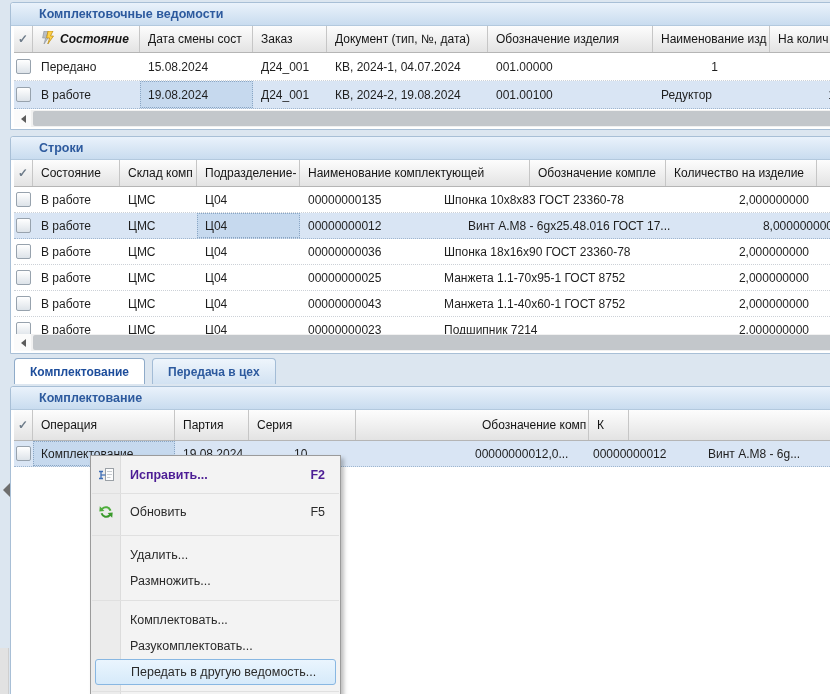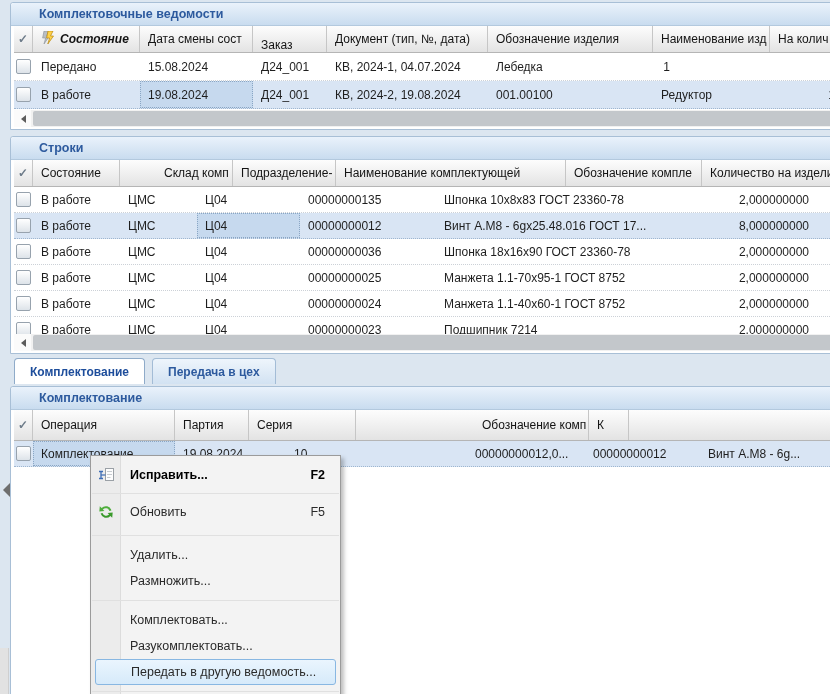--- a/index.html
+++ b/index.html
@@ -52,21 +52,21 @@
   
   .cmenu{position:absolute;left:90px;top:455px;width:251px;height:250px;
          background:#f3f3f3;border:1px solid #9b9b9b;
          box-shadow:3px 3px 4px rgba(0,0,0,.25);
          padding:2px 1px;box-sizing:border-box;z-index:10;font-size:12.5px;color:#2a2a2a}
   .cmenu .gutter{position:absolute;left:0;top:0;bottom:0;width:29px;
                  background:#ececec;border-right:1px solid #dcdcdc}
   .mitem{position:relative;height:26px;display:flex;align-items:center;
          padding:0 10px 0 38px;z-index:1}
   .mitem.tall{height:34px}
-  .mitem.bold .mlabel,.mitem.bold .mkey{font-weight:bold;color:#000000}
+  .mitem.bold .mlabel,.mitem.bold .mkey{font-weight:bold;color:#4c1d95}
   .mico{position:absolute;left:5px;top:50%;transform:translateY(-50%);
         width:18px;height:18px;display:flex;align-items:center;justify-content:center}
   .mkey{margin-left:auto;padding-right:4px}
   .mitem.hl{background:linear-gradient(#eaf5fe,#d6eafa);
             border:1px solid #88b7e2;border-radius:3px;margin:0 3px;
             padding-left:35px;box-sizing:border-box}
   .msep{height:1px;background:#e0e0e0;margin:6px 0;position:relative;z-index:1}
   .msep.tight{margin:1px 0}
   
   .edge-arrow{position:absolute;left:-4px;top:483px;width:0;height:0;
@@ -87,21 +87,21 @@
         <div class="hcell em" style="width: 107px;">
           <span><svg width="15" height="14" viewBox="0 0 15 14">
               <path d="M3 0 L8 0 L5.5 5 L8.5 5 L3 13 L4.6 7 L1.6 7 Z" fill="#b9bec4" stroke="#8a9097" stroke-width="0.6"></path>
               <path d="M7 0 L12 0 L9.5 5 L12.5 5 L6.8 13 L8.6 7 L5.6 7 Z" fill="#ffd24a" stroke="#b8860b" stroke-width="0.7"></path>
             </svg></span>
           <span>Состояние</span>
         </div>
         <div class="hcell" style="width: 113px;">
           <span>Дата смены сост</span>
         </div>
-        <div class="hcell" style="width: 74px; align-items: flex-end;">
+        <div class="hcell" style="width: 74px;">
           <span>Заказ</span>
         </div>
         <div class="hcell" style="width: 161px;">
           <span>Документ (тип, №, дата)</span>
         </div>
         <div class="hcell" style="width: 165px;">
           <span>Обозначение изделия</span>
         </div>
         <div class="hcell" style="width: 117px;">
           <span>Наименование изд</span>
@@ -112,21 +112,21 @@
       </div>
     <div class="gbody">
         <div class="grow">
           <div class="gcell check" style="width: 19px;">
             <i class="cb"></i>
           </div>
           <div class="gcell" style="width: 107px;">Передано</div>
           <div class="gcell" style="width: 113px;">15.08.2024</div>
           <div class="gcell" style="width: 74px;">Д24_001</div>
           <div class="gcell" style="width: 161px;">КВ, 2024-1, 04.07.2024</div>
-          <div class="gcell" style="width: 117px;">Лебедка</div>
+          <div class="gcell" style="width: 165px;">001.00000</div>
           <div class="gcell r" style="width: 73px;">1</div>
         </div>
         <div class="grow sel">
           <div class="gcell check" style="width: 19px;">
             <i class="cb"></i>
           </div>
           <div class="gcell" style="width: 107px;">В работе</div>
           <div class="gcell focus" style="width: 113px;">19.08.2024</div>
           <div class="gcell" style="width: 74px;">Д24_001</div>
           <div class="gcell" style="width: 161px;">КВ, 2024-2, 19.08.2024</div>
@@ -147,21 +147,21 @@
 <section class="panel" id="p2">
   <header class="phead">Строки</header>
   <div class="grid">
     <div class="ghead">
         <div class="hcell check" style="width: 19px;">
           <span>✓</span>
         </div>
         <div class="hcell" style="width: 87px;">
           <span>Состояние</span>
         </div>
-        <div class="hcell" style="width: 77px; margin-left: 36px;">
+        <div class="hcell" style="width: 77px;">
           <span>Склад комп</span>
         </div>
         <div class="hcell" style="width: 103px;">
           <span>Подразделение-</span>
         </div>
         <div class="hcell" style="width: 230px;">
           <span>Наименование комплектующей</span>
         </div>
         <div class="hcell" style="width: 136px;">
           <span>Обозначение компле</span>
@@ -187,21 +187,21 @@
           <div class="gcell" style="width: 40px;"></div>
         </div>
         <div class="grow sel">
           <div class="gcell check" style="width: 19px;">
             <i class="cb"></i>
           </div>
           <div class="gcell" style="width: 87px;">В работе</div>
           <div class="gcell" style="width: 77px;">ЦМС</div>
           <div class="gcell focus" style="width: 103px;">Ц04</div>
           <div class="gcell" style="width: 136px;">00000000012</div>
-          <div class="gcell" style="width: 230px;">Винт А.М8 - 6gx25.48.016 ГОСТ 17...</div>
+          <div class="gcell" style="width: 230px; margin-left: 24px;">Винт А.М8 - 6gx25.48.016 ГОСТ 17...</div>
           <div class="gcell r" style="width: 151px;">8,000000000</div>
           <div class="gcell" style="width: 40px;"></div>
         </div>
         <div class="grow">
           <div class="gcell check" style="width: 19px;">
             <i class="cb"></i>
           </div>
           <div class="gcell" style="width: 87px;">В работе</div>
           <div class="gcell" style="width: 77px;">ЦМС</div>
           <div class="gcell" style="width: 103px;">Ц04</div>
@@ -222,21 +222,21 @@
           <div class="gcell r" style="width: 151px;">2,000000000</div>
           <div class="gcell" style="width: 40px;"></div>
         </div>
         <div class="grow">
           <div class="gcell check" style="width: 19px;">
             <i class="cb"></i>
           </div>
           <div class="gcell" style="width: 87px;">В работе</div>
           <div class="gcell" style="width: 77px;">ЦМС</div>
           <div class="gcell" style="width: 103px;">Ц04</div>
-          <div class="gcell" style="width: 136px;">00000000024</div>
+          <div class="gcell" style="width: 136px;">00000000043</div>
           <div class="gcell" style="width: 230px;">Манжета 1.1-40x60-1 ГОСТ 8752</div>
           <div class="gcell r" style="width: 151px;">2,000000000</div>
           <div class="gcell" style="width: 40px;"></div>
         </div>
         <div class="grow">
           <div class="gcell check" style="width: 19px;">
             <i class="cb"></i>
           </div>
           <div class="gcell" style="width: 87px;">В работе</div>
           <div class="gcell" style="width: 77px;">ЦМС</div>

